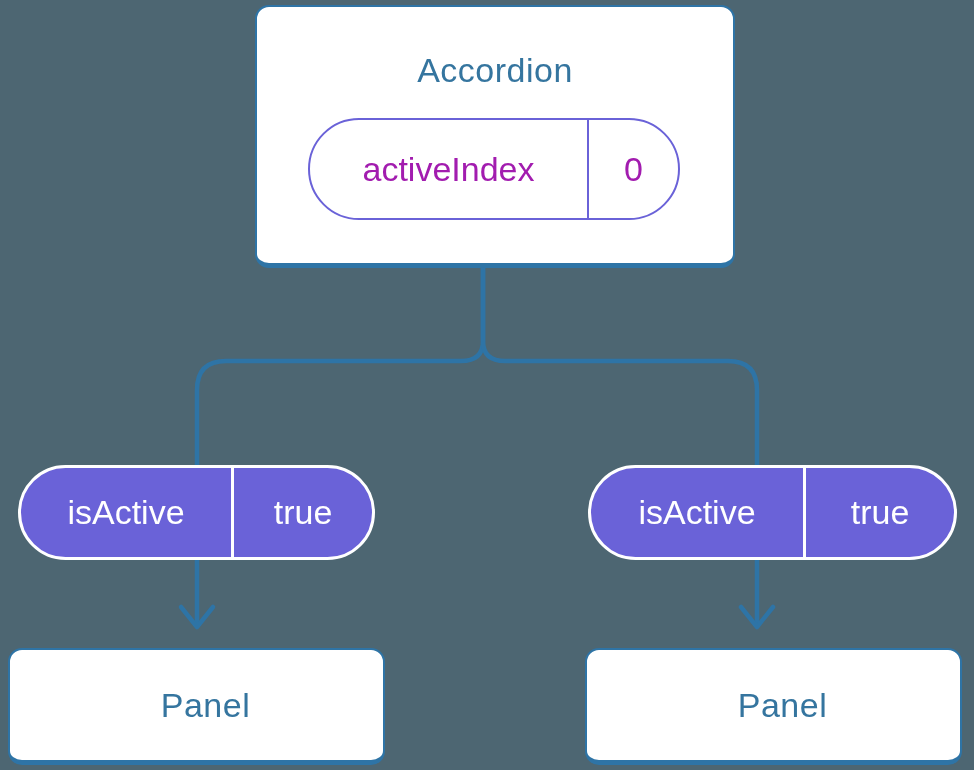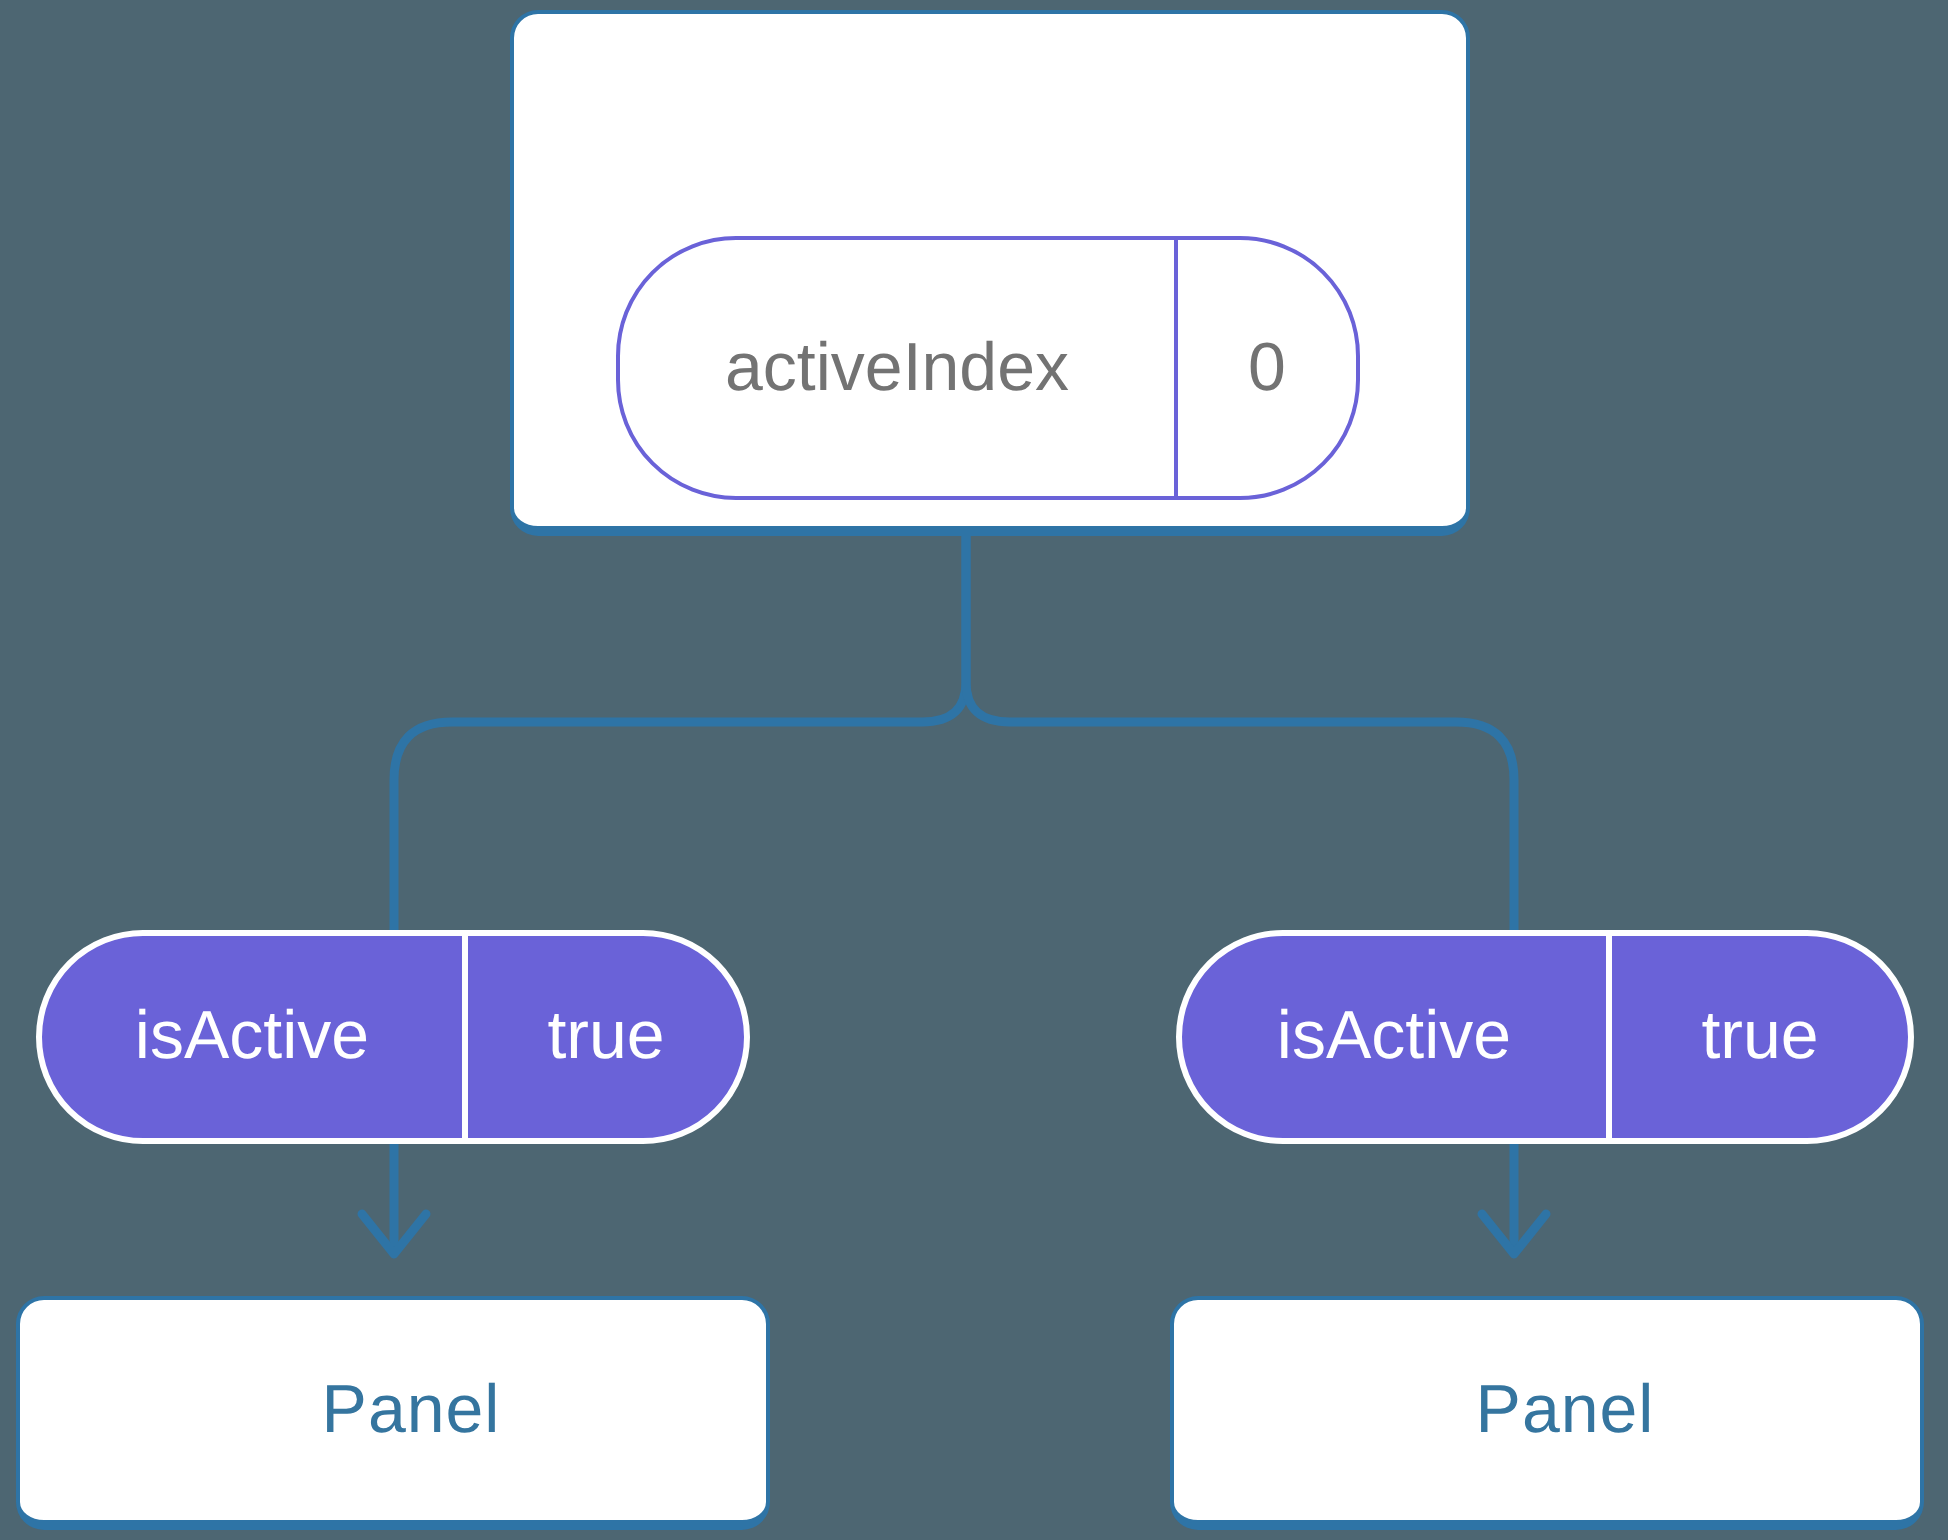--- a/index.html
+++ b/index.html
@@ -43,44 +43,44 @@
     color: #35759F;
     font-size: 34px;
     font-weight: 500;
     letter-spacing: 0.5px;
     text-align: center;
   }
   .root-node .node-title { margin-top: 44px; }
   .state-pill {
     position: absolute;
     left: 51px; top: 111px;
-    width: 372px; height: 132px;
+    width: 372px; height: 102px;
     background: #FFFFFF;
     border: 2.5px solid #6A62D8;
     border-radius: 60px;
     box-sizing: border-box;
     display: flex;
-    color: #737373;
+    color: #a21caf;
     font-size: 34px;
     font-weight: 500;
     overflow: hidden;
   }
   .state-pill .pill-name {
     flex: 1;
     display: flex; align-items: center; justify-content: center;
     border-right: 2.5px solid #6A62D8;
   }
   .state-pill .pill-value {
     width: 89px;
     display: flex; align-items: center; justify-content: center;
   }
   .prop-pill {
     position: absolute;
     top: 465px;
-    height: 107px;
+    height: 95px;
     background: #6A62D8;
     border: 3px solid #FFFFFF;
     border-radius: 60px;
     box-sizing: border-box;
     display: flex;
     color: #FFFFFF;
     font-size: 34px;
     font-weight: 500;
     overflow: hidden;
   }
@@ -110,20 +110,21 @@
 <div class="canvas">
 
   <svg class="connectors" viewBox="0 0 974 770">
     <path class="conn" d="M 483 266 L 483 341 Q 483 361 461 361 L 226 361 Q 197 361 197 390 L 197 624"></path>
     <path class="conn" d="M 483 266 L 483 341 Q 483 361 505 361 L 728 361 Q 757 361 757 390 L 757 624"></path>
     <path class="arrowhead" d="M 181 607 L 197 627 L 213 607"></path>
     <path class="arrowhead" d="M 741 607 L 757 627 L 773 607"></path>
   </svg>
 
   <div class="node root-node">
+    <div class="node-title">Accordion</div>
     <div class="state-pill">
       <span class="pill-name">activeIndex</span>
       <span class="pill-value">0</span>
     </div>
   </div>
 
   <div class="prop-pill left">
     <span class="pill-name">isActive</span>
     <span class="pill-value">true</span>
   </div>

